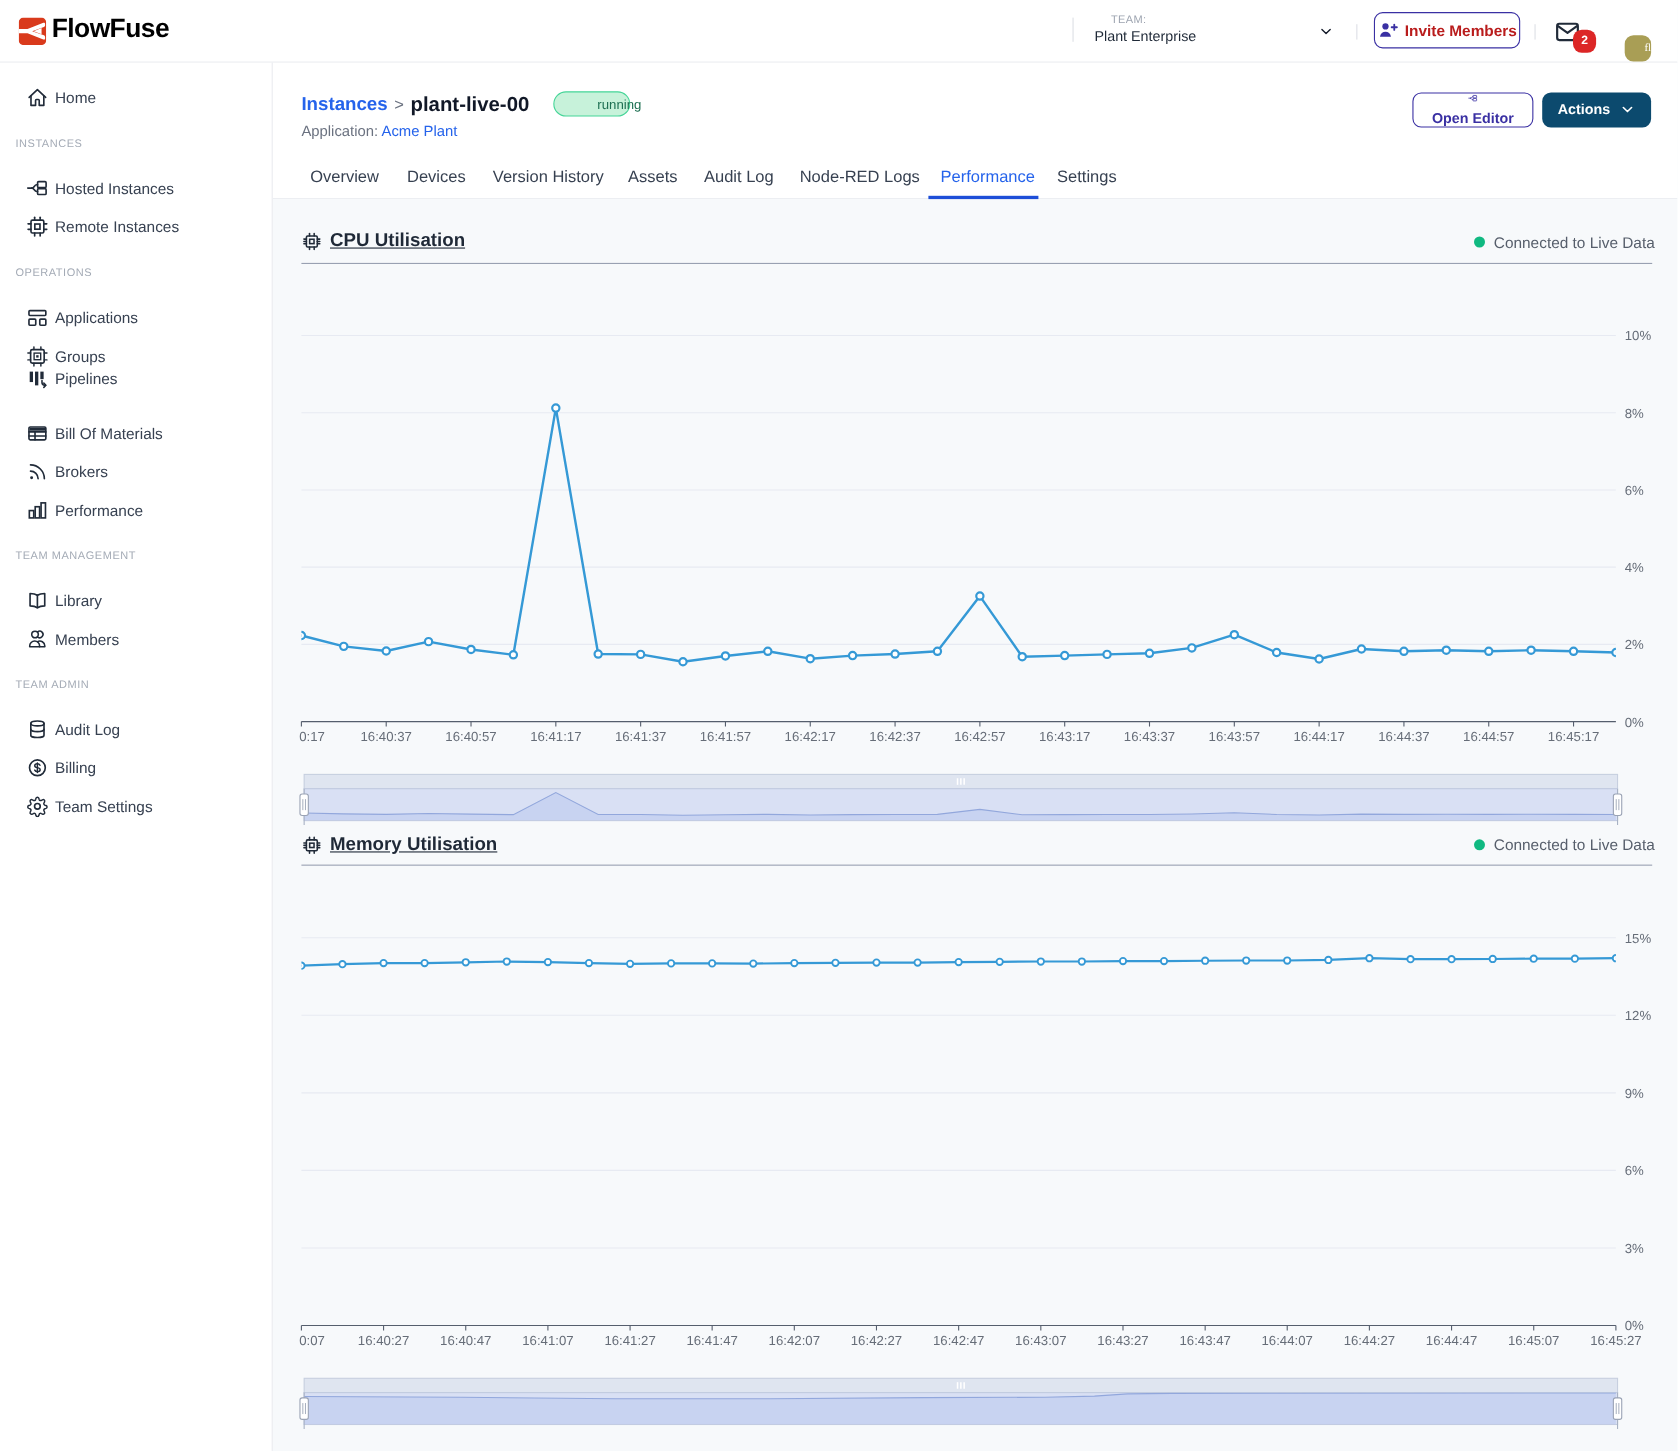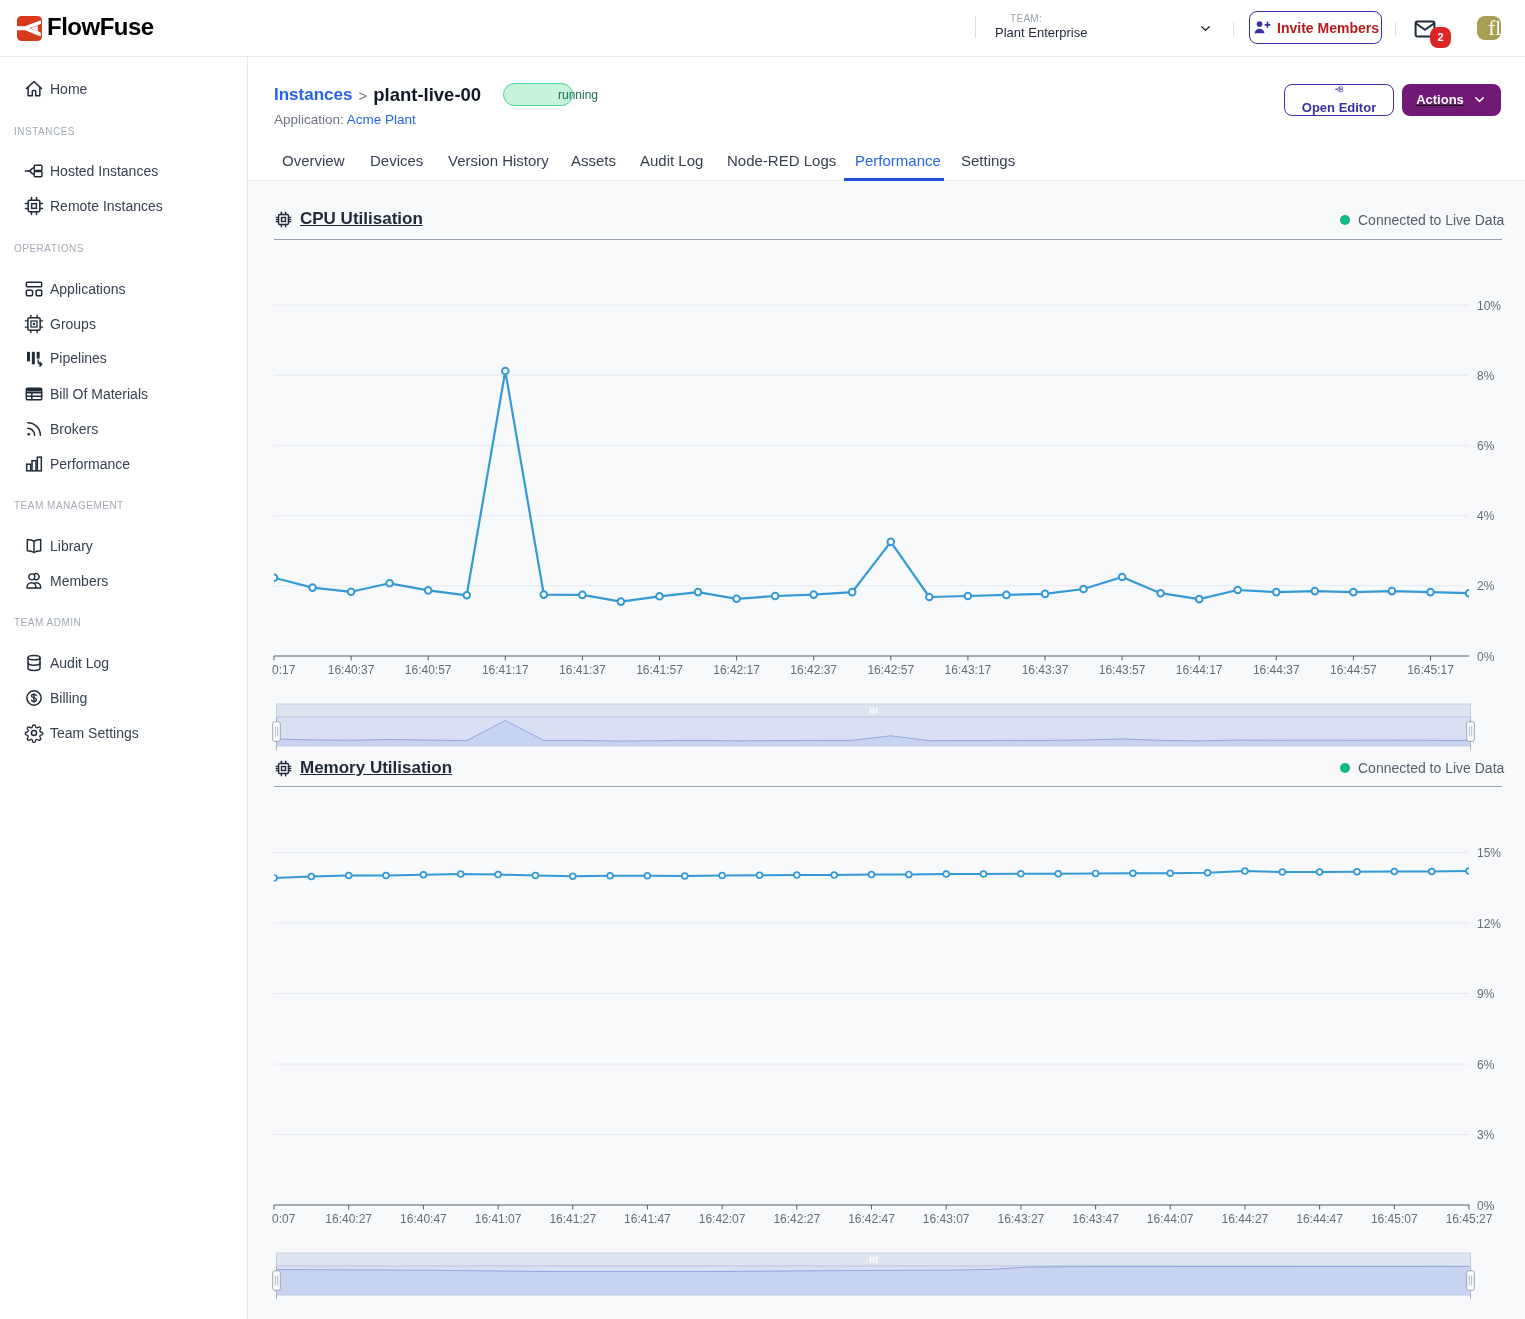--- a/index.html
+++ b/index.html
@@ -13,35 +13,35 @@
 #search { position:absolute; left:261px; top:14px; width:702px; height:26.5px; border:1px solid #d5d9e0; border-radius:6px; background:#fff; }
 #search span { position:absolute; left:10px; top:6px; font-size:12.5px; color:#98a0ac; }
 .vdiv { position:absolute; top:22px; width:1px; height:14px; background:#dddfe5; }
 #teamlabel { position:absolute; left:996px; top:13px; font-size:10px; color:#9ca3af; letter-spacing:0.3px;margin-left:14px; }
 #teamname { position:absolute; left:995px; top:24.5px; font-size:13px; color:#1f2937; }
 #teamchev { position:absolute; left:1198px; top:21px; }
 #invite { position:absolute; left:1249px; top:11px; width:133px; height:33px; border:1.6px solid #3a30a3; border-radius:8px; background:#fff; display:flex; align-items:center; justify-content:center; gap:6px; }
 #invite b { color:#b91c1c; font-size:14px; }
 #mail { position:absolute; left:1413px; top:17px; }
 #badge { position:absolute; left:1430px; top:27px; width:21px; height:21px; border-radius:8px; background:#dc2626; color:#fff; font-size:11px; font-weight:700; text-align:center; line-height:21px; }
-#avatar { position:absolute; left:1477px; top:16px; width:24px; height:24px; border-radius:8px; background:#a99e55; color:#fff; font-family:"Liberation Serif",serif; font-size:21px; text-align:right; line-height:24px; }
+#avatar { position:absolute; left:1477px; top:32px; width:24px; height:24px; border-radius:8px; background:#a99e55; color:#fff; font-family:"Liberation Serif",serif; font-size:10px; text-align:right; line-height:24px; }
 .slabel { position:absolute; left:14px; font-size:10px; color:#a3aab5; letter-spacing:0.5px; }
 .sitem { position:absolute; left:24px; height:22px; display:flex; align-items:center; gap:6px; font-size:14px; color:#374151; white-space:nowrap; }
 #crumb { position:absolute; left:274px; top:84px; height:22px; display:flex; align-items:center; }
 #crumb .b1 { font-size:17px; font-weight:700; color:#2563eb; }
 #crumb .sep { font-size:15px; color:#6b7280; margin:0 6px; }
 #crumb .b2 { font-size:18.5px; font-weight:700; color:#111827; }
 #pill { position:absolute; left:503px; top:83px; width:70px; height:23px; border:1px solid #46d598; border-radius:12px; background:#c7f2da; display:flex; align-items:center; }
 #pill svg { margin-left:7px; }
-#pill span { font-size:12px; color:#1d6f52; margin-left:15px;padding-left:32px; }
+#pill span { font-size:12px; color:#1d6f52; margin-left:0;padding-left:32px; }
 #appline { position:absolute; left:274px; top:112px; font-size:13.5px; color:#6b7280; }
 #appline a { color:#2563eb; text-decoration:none; }
 #openeditor { position:absolute; left:1284px; top:84px; width:110px; height:31.5px; border:1.6px solid #3a30a3; border-radius:8px; background:#fff; display:flex; align-items:center; justify-content:center; gap:6px;flex-direction:column; }
 #openeditor b { color:#3a30a3; font-size:13px; }
-#actions { position:absolute; left:1402px; top:83.5px; width:99px; height:32.5px; border-radius:8px; background:#701a75; display:flex; align-items:center; justify-content:center; gap:8px;text-decoration:underline; }
+#actions { position:absolute; left:1402px; top:83.5px; width:99px; height:32.5px; border-radius:8px; background:#0c4a6e; display:flex; align-items:center; justify-content:center; gap:8px; }
 #actions b { color:#fff; font-size:13px; }
 .tab { position:absolute; top:152px; font-size:15px; color:#374151; white-space:nowrap; }
 .tab.active { color:#2563eb; font-weight:500; }
 #tabline { position:absolute; left:844px; top:178px; width:100px; height:3px; background:#1d4ed8; }
 .ctitle { position:absolute; display:flex; align-items:center; gap:8px; white-space:nowrap; }
 .ctitle b { font-size:17px; color:#1f2937;text-decoration:underline; }
 .live { position:absolute; display:flex; align-items:center; gap:8px; font-size:14px; color:#565e6b; white-space:nowrap; }
 .live i { width:10px; height:10px; border-radius:50%; background:#10b981; }
 .hr { position:absolute; left:274px; width:1228px; height:1px; background:#99a1b2; }
 svg.chart { position:absolute; left:0; top:0; }
@@ -132,21 +132,21 @@
         <path d="M15.8 1.6v3" stroke="#212b39" stroke-width="1.6" stroke-linecap="round" stroke-linejoin="round"></path>
         <path d="M8.2 19.4v3" stroke="#212b39" stroke-width="1.6" stroke-linecap="round" stroke-linejoin="round"></path>
         <path d="M15.8 19.4v3" stroke="#212b39" stroke-width="1.6" stroke-linecap="round" stroke-linejoin="round"></path>
         <path d="M1.6 8.2h3" stroke="#212b39" stroke-width="1.6" stroke-linecap="round" stroke-linejoin="round"></path>
         <path d="M1.6 15.8h3" stroke="#212b39" stroke-width="1.6" stroke-linecap="round" stroke-linejoin="round"></path>
         <path d="M19.4 8.2h3" stroke="#212b39" stroke-width="1.6" stroke-linecap="round" stroke-linejoin="round"></path>
         <path d="M19.4 15.8h3" stroke="#212b39" stroke-width="1.6" stroke-linecap="round" stroke-linejoin="round"></path>
       </svg>
       <span>Groups</span>
     </div>
-<div class="sitem" style="top:347px">
+<div class="sitem" style="top:333px">
       <svg width="20" height="20" viewBox="0 0 24 24" fill="none" style="flex:none">
         <rect x="3.6" y="4.6" width="3.6" height="11.4" fill="#212b39"></rect>
         <rect x="9.4" y="4.6" width="3.6" height="15" fill="#212b39"></rect>
         <rect x="15.2" y="4.6" width="3.6" height="8.2" fill="#212b39"></rect>
         <path d="M17 14.4v2.2c0 1.7 1.2 2.9 2.9 2.9h.9" stroke="#212b39" stroke-width="1.7" stroke-linecap="round" stroke-linejoin="round"></path>
         <path d="M19 17.2l2.3 2.3-2.3 2.3" stroke="#212b39" stroke-width="1.7" stroke-linecap="round" stroke-linejoin="round"></path>
       </svg>
       <span>Pipelines</span>
     </div>
 <div class="sitem" style="top:382.5px">

